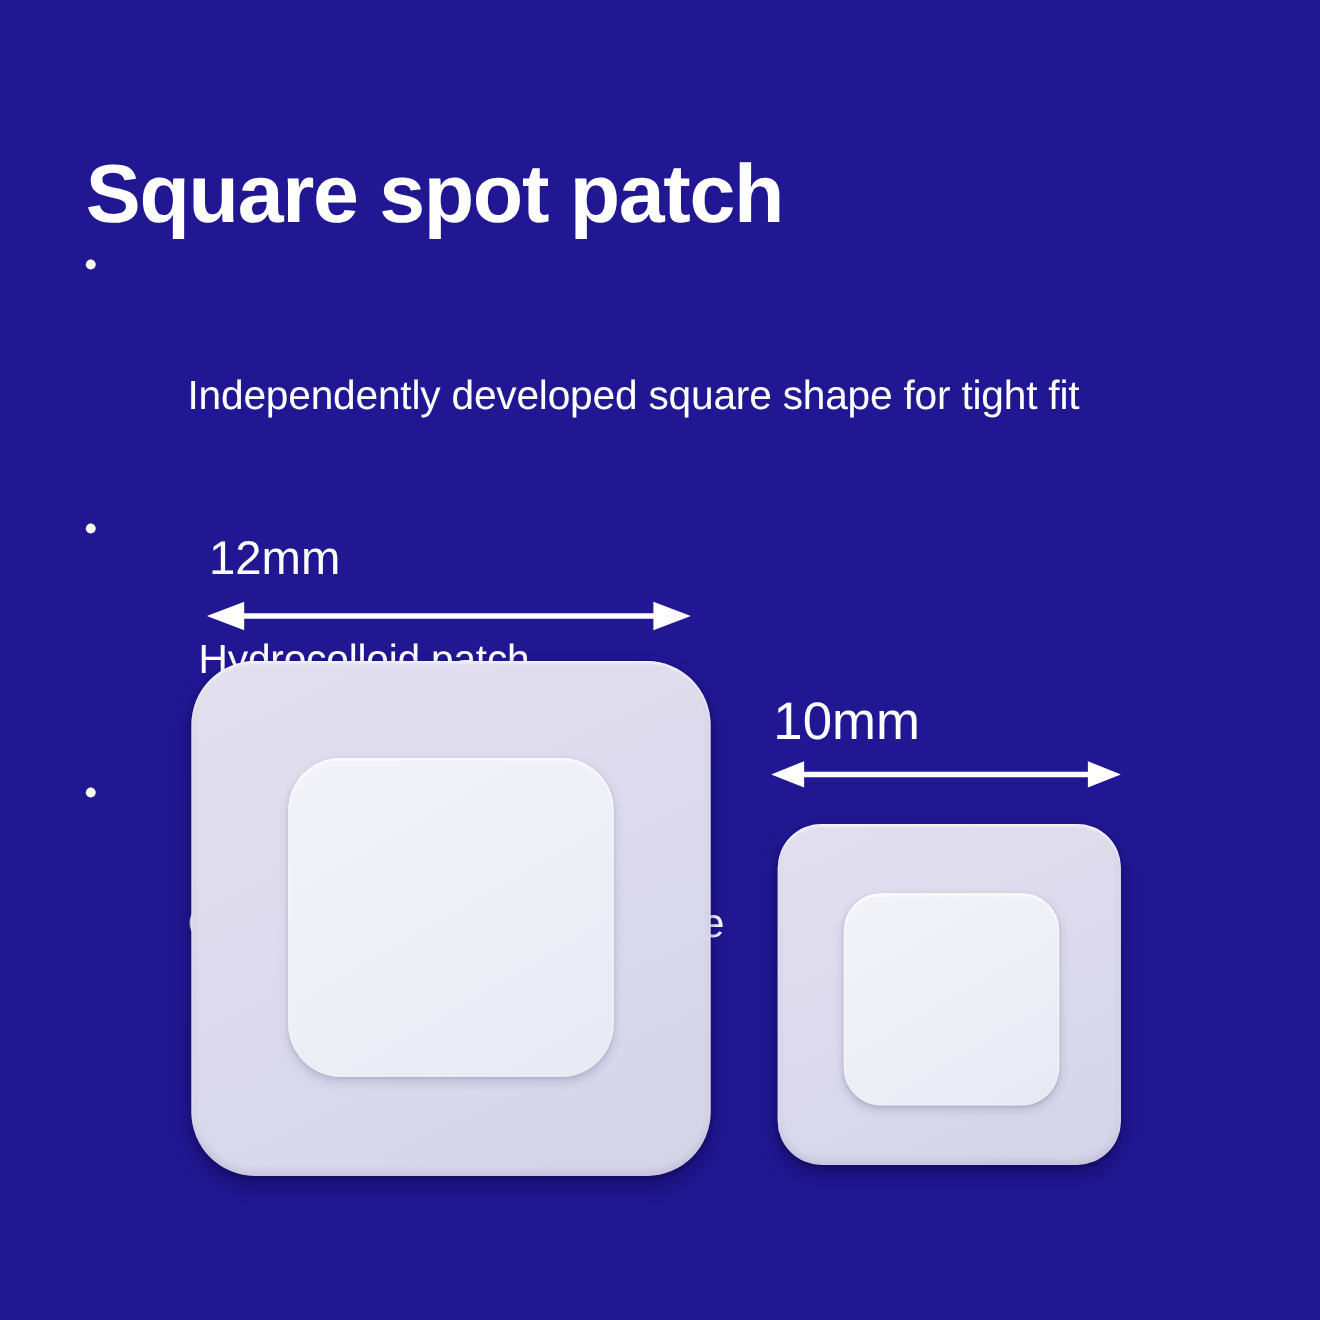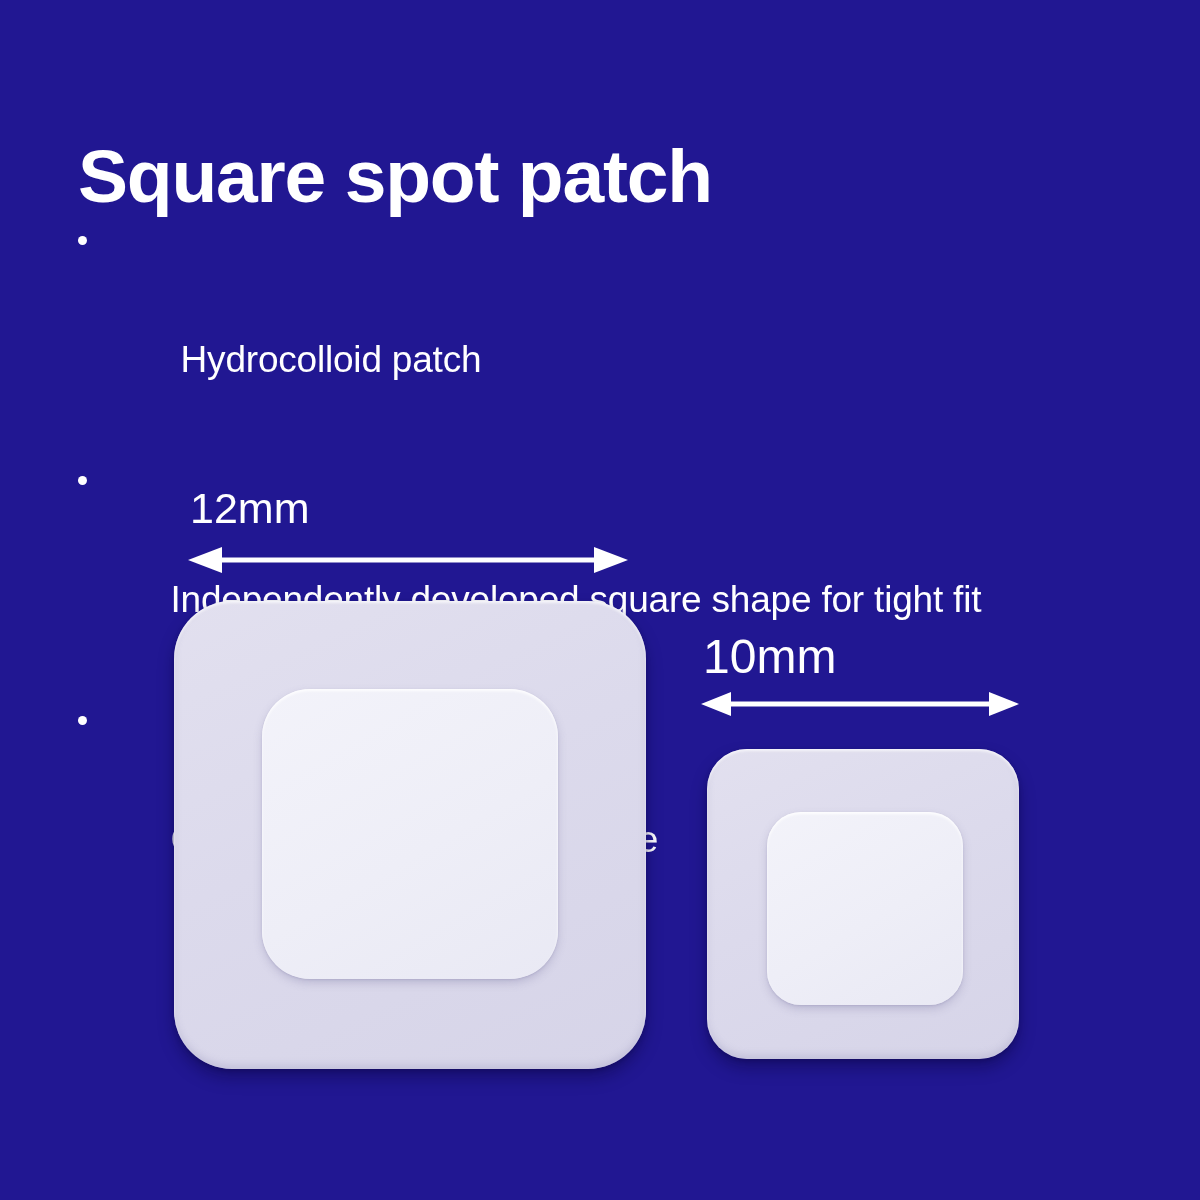--- a/index.html
+++ b/index.html
@@ -139,25 +139,25 @@
 </head>
 <body>
 
 <div id="canvas">
 
   <h1 id="title">Square spot patch</h1>
 
   <ul id="bullet-list">
     <li class="bullet-item">
       <span class="bullet-dot"></span>
-      <span> Hydrocolloid patch</span>
+      <span>Independently developed square shape for tight fit</span>
     </li>
     <li class="bullet-item">
       <span class="bullet-dot"></span>
-      <span>Independently developed square shape for tight fit</span>
+      <span> Hydrocolloid patch</span>
     </li>
     <li class="bullet-item">
       <span class="bullet-dot"></span>
       <span>Comes in 2 sizes for easy use</span>
     </li>
   </ul>
 
   <div id="dim-label-large" class="dim-label">12mm</div>
 
   <svg id="dim-arrow-large" class="dim-arrow" width="440" height="28" viewBox="0 0 440 28">

